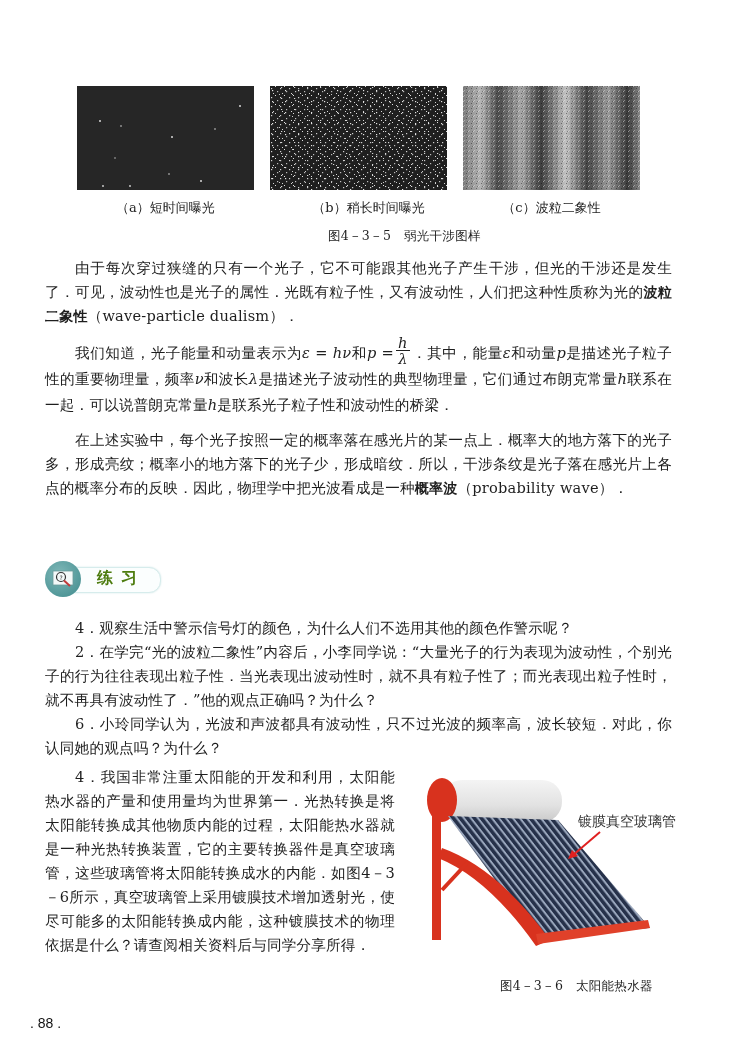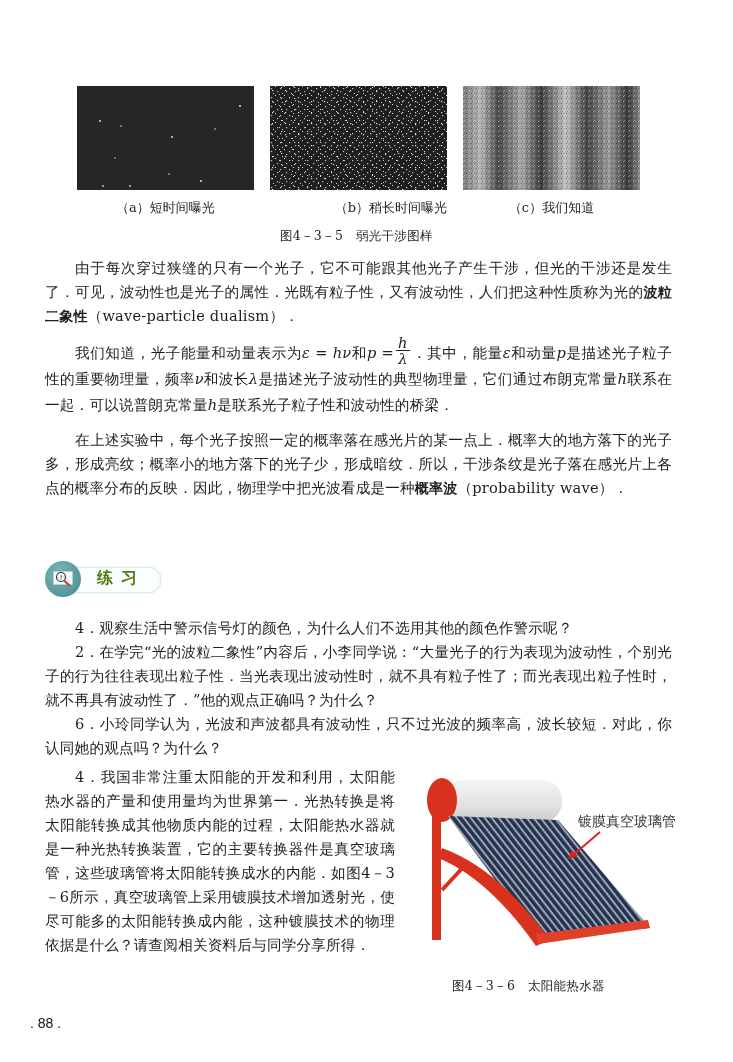--- a/index.html
+++ b/index.html
@@ -7,22 +7,22 @@
          font-family: "DejaVu Serif", "Liberation Serif", serif; color: #1e1e1e; }
   .abs { position: absolute; }
 
   
   .fig { position: absolute; top: 86px; width: 177px; height: 104px; }
   .fig-a { left: 77px; background: #262626; }
   .fig-b { left: 270px; background: #1f1f1f; }
   .fig-c { left: 463px; background: #5a5a5a; }
   .fig svg { display: block; width: 100%; height: 100%; }
   .subcap { position: absolute; top: 199px; font-size: 13px; width: 177px; text-align: center; }
-  .subcap-a { left: 77px; } .subcap-b { left: 270px; text-align: right; } .subcap-c { left: 463px; }
-  .figcap { position: absolute; font-size: 12.5px; letter-spacing: 0.3px; }
+  .subcap-a { left: 77px; } .subcap-b { left: 280px; } .subcap-c { left: 463px; }
+  .figcap { position: absolute; font-size: 12.5px; letter-spacing: 0.3px; margin-left: 48px; }
 
   
   .para { position: absolute; left: 45px; width: 627px; font-size: 14.6px; line-height: 24px;
           text-align: justify; text-indent: 30px; letter-spacing: 0.2px; }
   .para b { font-family: "DejaVu Sans", "Liberation Sans", sans-serif; font-weight: bold; font-size: 14px; }
   .para i { }
   .frac { display: inline-block; vertical-align: middle; text-align: center; line-height: 14px;
           font-style: italic; margin: -6px 2px 0 2px; text-indent: 0; }
   .frac .num { display: block; border-bottom: 1px solid #1e1e1e; padding: 0 2px; }
   .frac .den { display: block; padding: 1px 2px 0; }
@@ -107,21 +107,21 @@
         <rect x="4" y="0" width="1" height="1" fill="#000000" opacity="0.3"></rect>
       </pattern>
     </defs>
     <rect width="177" height="104" fill="url(#fringe)"></rect>
     <rect width="177" height="104" fill="url(#grain)"></rect>
   </svg>
 </div>
 
 <div class="subcap subcap-a">（a）短时间曝光</div>
 <div class="subcap subcap-b">（b）稍长时间曝光</div>
-<div class="subcap subcap-c">（c）我们知道</div>
+<div class="subcap subcap-c">（c）波粒二象性</div>
 <div class="figcap" style="left:280px; top:228px;">图4－3－5　弱光干涉图样</div>
 
 <div class="para" style="top:256px;"><span>由于每次穿过狭缝的只有一个光子，它不可能跟其他光子产生干涉，但光的干涉还是发生了．可见，波动性也是光子的属性．光既有粒子性，又有波动性，人们把这种性质称为光的</span><b>波粒二象性</b><span>（wave-particle dualism）．</span></div>
 
 <div class="para" style="top:340px; line-height:26px;"><span>我们知道，光子能量和动量表示为</span><i>ε = hν</i><span>和</span><i>p =</i><span class="frac"><span class="num">h</span><span class="den">λ</span></span><span>．其中，能量</span><i>ε</i><span>和动量</span><i>p</i><span>是描述光子粒子性的重要物理量，频率</span><i>ν</i><span>和波长</span><i>λ</i><span>是描述光子波动性的典型物理量，它们通过布朗克常量</span><i>h</i><span>联系在一起．可以说普朗克常量</span><i>h</i><span>是联系光子粒子性和波动性的桥梁．</span></div>
 
 <div class="para" style="top:428px;"><span>在上述实验中，每个光子按照一定的概率落在感光片的某一点上．概率大的地方落下的光子多，形成亮纹；概率小的地方落下的光子少，形成暗纹．所以，干涉条纹是光子落在感光片上各点的概率分布的反映．因此，物理学中把光波看成是一种</span><b>概率波</b><span>（probability wave）．</span></div>
 
 <div class="banner">
   <div class="pill"></div>

